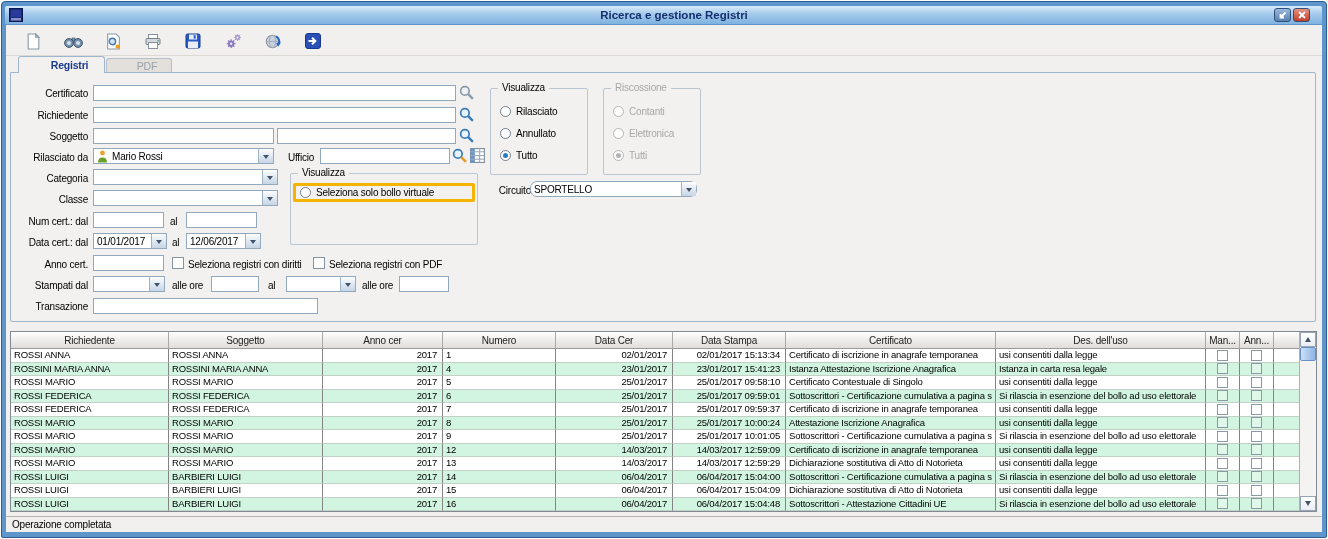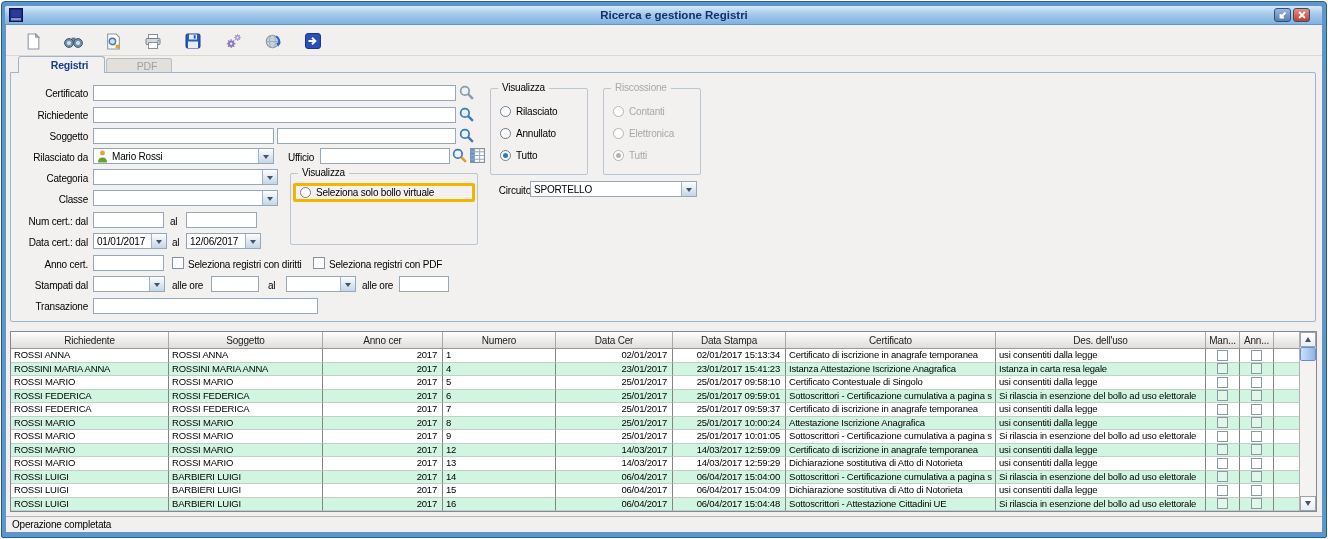--- a/index.html
+++ b/index.html
@@ -326,21 +326,21 @@
   <div class="hlbox" style="left:2px;top:9px;width:176px;height:13px;"></div>
   <div style="padding-top:8px;">
       <div class="rrow">
         <span class="radio"></span>
         <span>Seleziona solo bollo virtuale</span>
       </div>
     </div>
 </div>
 
 <div class="lbl" style="left:493px;top:185px;width:38px;text-align:right;">Circuito</div>
-<div class="combo" style="left:530px;top:181px;width:167px;">
+<div class="combo" style="left:530px;top:181px;width:167px;border-radius:7px;">
   <span class="ctext">SPORTELLO</span>
   <span class="arr"></span>
 </div>
 
 <div class="grid">
   <div style="display:flex;flex:1;min-height:0;">
     <div style="flex:1;display:flex;flex-direction:column;min-width:0;" id="gridmain">
       <div class="hrow" id="thead">
           <div class="hcell" style="width: 158px;">Richiedente</div>
           <div class="hcell" style="width: 154px;">Soggetto</div>

